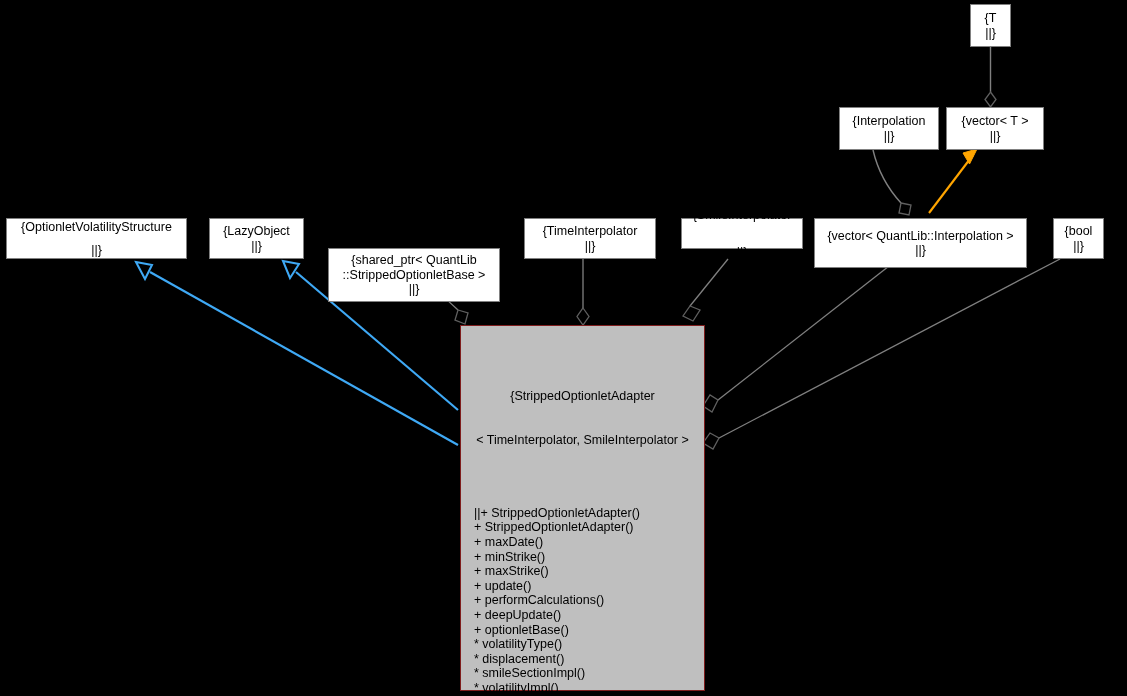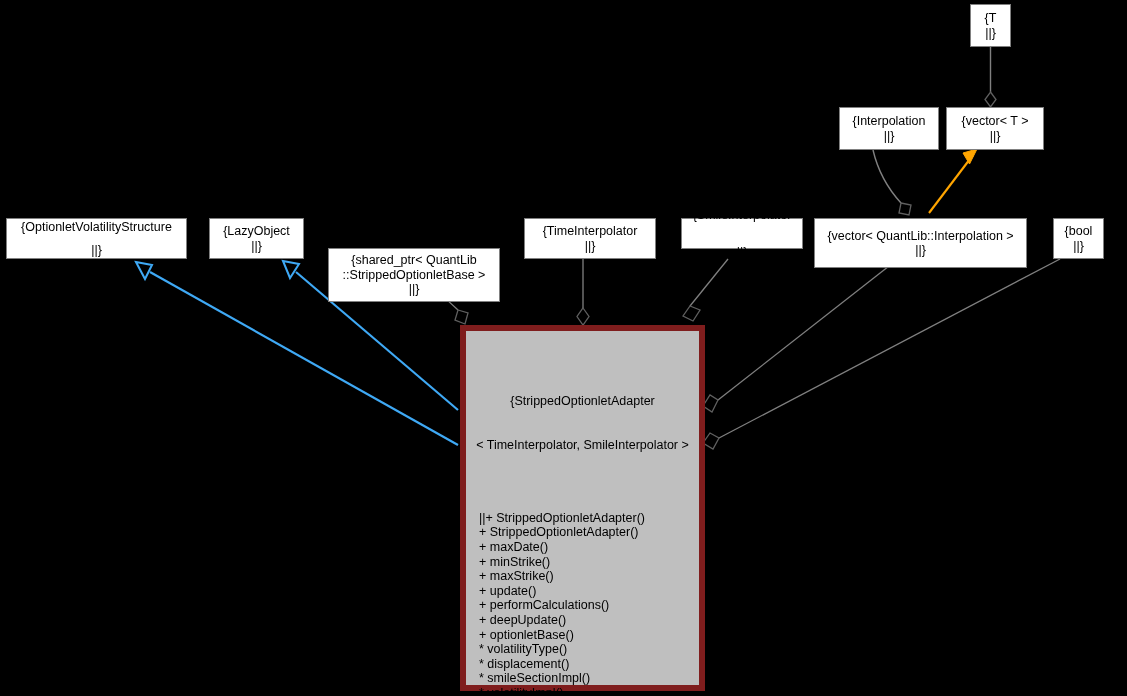--- a/index.html
+++ b/index.html
@@ -37,21 +37,21 @@
     align-items: center;
     justify-content: center;
     white-space: pre;
     z-index: 3;
   }
   .node .node-line {
     display: block;
   }
   .node.focus-node {
     background: #bfbfbf;
-    border: 6px solid #7f1d1d;
+    border: 1px solid #7f1d1d;
     display: block;
     text-align: left;
     padding: 0;
   }
   .focus-head {
     text-align: center;
     font-size: 12.5px;
     line-height: 14.6px;
     padding-top: 5px;
   }

